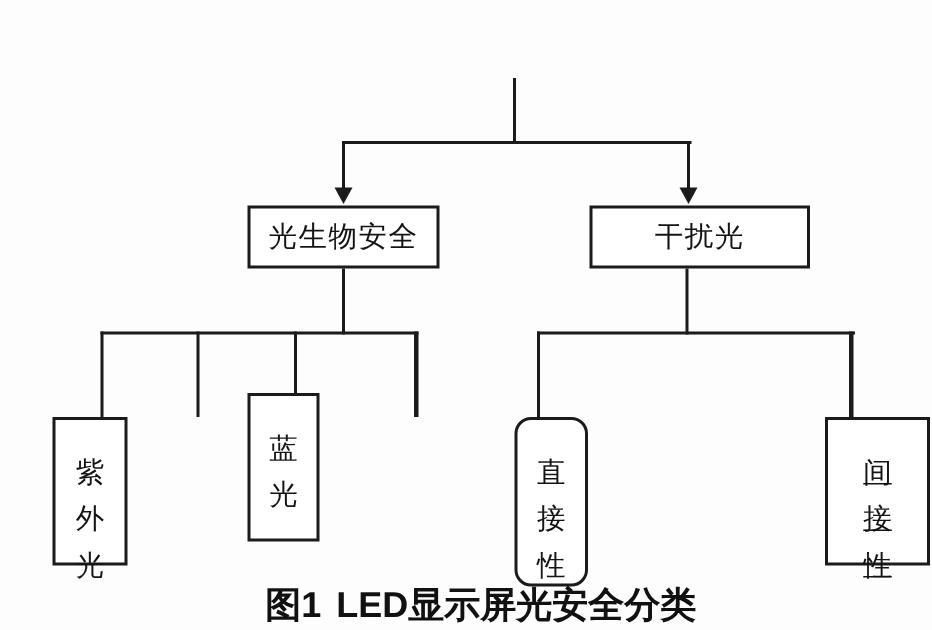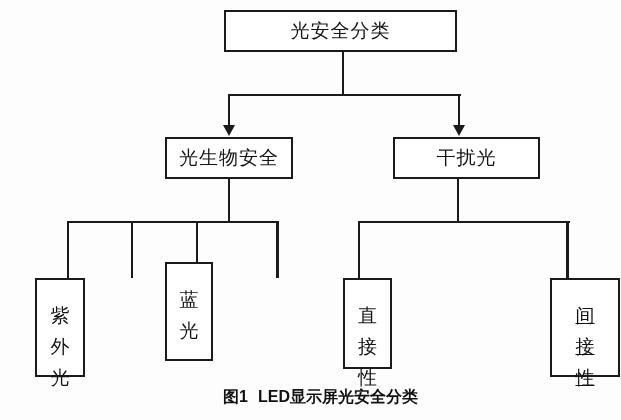--- a/index.html
+++ b/index.html
@@ -52,35 +52,32 @@
     border-left: 6px solid transparent;
     border-right: 6px solid transparent;
     border-top: 11px solid #1b1b1b;
   }
   .caption {
     position: absolute;
     left: 0;
     right: 0;
     top: 387px;
     text-align: center;
-    font-size: 16px;
+    font-size: 24px;
     font-weight: bold;
     color: #111111;
     margin-left: 20px;
   }
   .caption .fig-no { margin-right: 10px; }
 </style>
 </head>
 <body>
 
 <div class="stage">
 
-  <div class="node" style="left:224px; top:10px; width:233px; height:42px;">
-    <span>光安全分类</span>
-  </div>
 
   <div class="line" style="left:342px; top:52px; width:2px; height:44px;"></div>
 
   <div class="line" style="left:228px; top:94px; width:233px; height:2px;"></div>
 
   <div class="line" style="left:228px; top:94px; width:2px; height:32px;"></div>
   <div class="arrowhead" style="left:223px; top:125px;"></div>
 
   <div class="line" style="left:458px; top:94px; width:2px; height:32px;"></div>
   <div class="arrowhead" style="left:453px; top:125px;"></div>
@@ -104,21 +101,21 @@
   <div class="line" style="left:358px; top:221px; width:212px; height:2px;"></div>
   <div class="line" style="left:358px; top:221px; width:2px; height:57px;"></div>
   <div class="line" style="left:566px; top:221px; width:3px; height:57px;"></div>
 
   <div class="node leaf" style="left:35px; top:278px; width:50px; height:99px;">
     <span class="vtext">紫外光</span>
   </div>
   <div class="node leaf" style="left:165px; top:262px; width:48px; height:99px;">
     <span class="vtext">蓝光</span>
   </div>
-  <div class="node leaf" style="left:343px; top:278px; width:49px; height:91px;">
+  <div class="node leaf" style="left:343px; top:278px; width:49px; height:113px;border-radius:11px;">
     <span class="vtext">直接性</span>
   </div>
   <div class="node leaf" style="left:550px; top:278px; width:70px; height:99px;text-decoration:underline;">
     <span class="vtext">间接性</span>
   </div>
 
   <div class="caption">
     <span class="fig-no">图1</span><span>LED显示屏光安全分类</span>
   </div>
 

